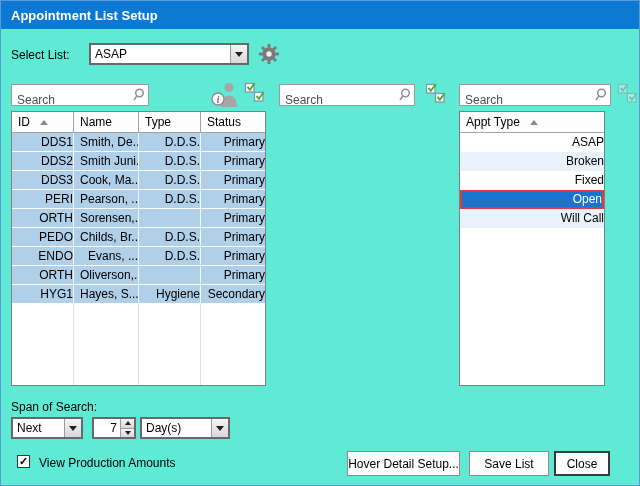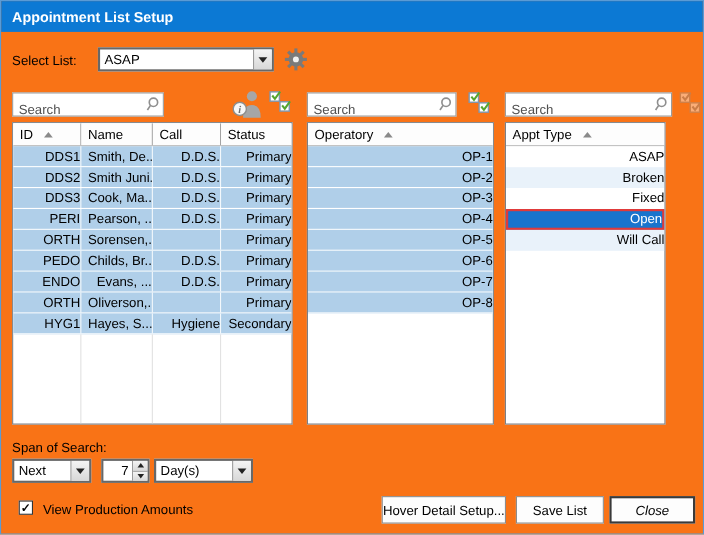--- a/index.html
+++ b/index.html
@@ -1,18 +1,18 @@
 <!DOCTYPE html>
 <html style="--titlebar: #0c79d4; --selection: #b0cfe9; --active-selection: #1874cd; --highlight-border: #e03a3a; --icon-green: #56a62e;"><head>
 <meta charset="utf-8">
 <style>
   * { margin:0; padding:0; box-sizing:border-box; }
   html,body { background:#cfcfcf; font-family:"Liberation Sans", sans-serif; }
   .window {
-    position:relative; width:640px; height:486px; background:#f97316;
+    position:relative; width:640px; height:486px; background:#5eead4;
     border:1px solid #5b9bd5; overflow:hidden; font-size:12px; color:#000;
   }
   .titlebar {
     position:absolute; left:0; top:0; width:100%; height:28px;
     background:var(--titlebar,#0c79d4); color:#fff; font-size:13px; font-weight:600;
     display:flex; align-items:center; padding-left:10px;
   }
   
   .lbl { position:absolute; white-space:nowrap; }
   .combo {
@@ -166,21 +166,21 @@
   <div class="listbox" style="left:10px; width:255px;">
     <div class="hdr-row">
       <div class="hdr-cell c0">
         <span>ID</span>
         <span class="sort-asc"></span>
       </div>
       <div class="hdr-cell c1">
           <span>Name</span>
         </div>
       <div class="hdr-cell c2">
-          <span>Call</span>
+          <span>Type</span>
         </div>
       <div class="hdr-cell c3">
           <span>Status</span>
         </div>
     </div>
     <div>
         <div class="trow">
     <div class="tcell c0">DDS1</div>
     <div class="tcell c1">Smith, De...</div>
     <div class="tcell c2">D.D.S.</div>
@@ -235,38 +235,20 @@
     <div class="tcell c3">Secondary</div>
   </div>
       </div>
     <div class="grid-ext" style="top:192px;">
       <span class="vline" style="left:61px;"></span>
       <span class="vline" style="left:126px;"></span>
       <span class="vline" style="left:188px;"></span>
     </div>
   </div>
 
-  <div class="listbox" style="left:278px; width:170px;">
-    <div class="hdr-row">
-      <div class="hdr-cell" style="flex:1;">
-        <span>Operatory</span>
-        <span class="sort-asc"></span>
-      </div>
-    </div>
-    <div>
-        <div class="litem">OP-1</div>
-        <div class="litem">OP-2</div>
-        <div class="litem">OP-3</div>
-        <div class="litem">OP-4</div>
-        <div class="litem">OP-5</div>
-        <div class="litem">OP-6</div>
-        <div class="litem">OP-7</div>
-        <div class="litem">OP-8</div>
-      </div>
-  </div>
 
   <div class="listbox appt" style="left:458px; width:146px;">
     <div class="hdr-row">
       <div class="hdr-cell" style="flex:1;">
         <span>Appt Type</span>
         <span class="sort-asc"></span>
       </div>
     </div>
     <div>
         <div class="litem">ASAP</div>
@@ -300,15 +282,15 @@
     <span class="combo-btn">
         <span class="arr-down"></span>
       </span>
   </div>
 
   <div class="checkbox checked" style="left:16px; top:454px;">✓</div>
   <span class="lbl" style="left:38px; top:455px;">View Production Amounts</span>
 
   <button class="btn" style="left:346px; top:450px; width:113px;">Hover Detail Setup...</button>
   <button class="btn" style="left:468px; top:450px; width:80px;">Save List</button>
-  <button class="btn default" style="left:553px; top:450px; width:78px;font-style:italic;">Close</button>
+  <button class="btn default" style="left:553px; top:450px; width:56px;">Close</button>
 
 </div>
 
 </body></html>

